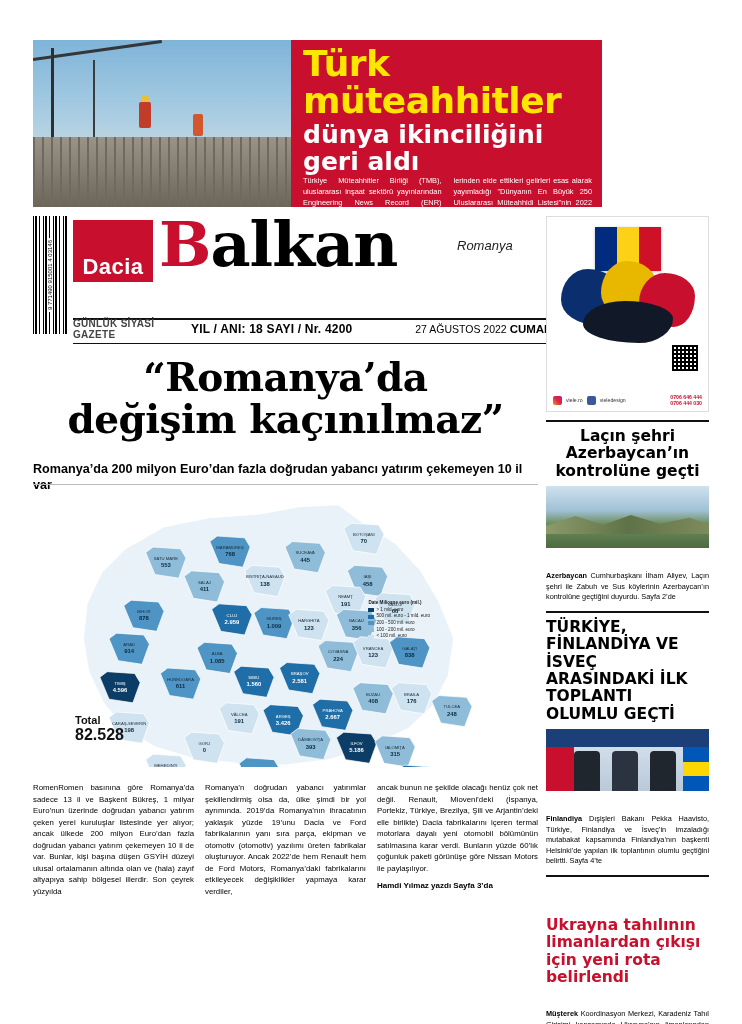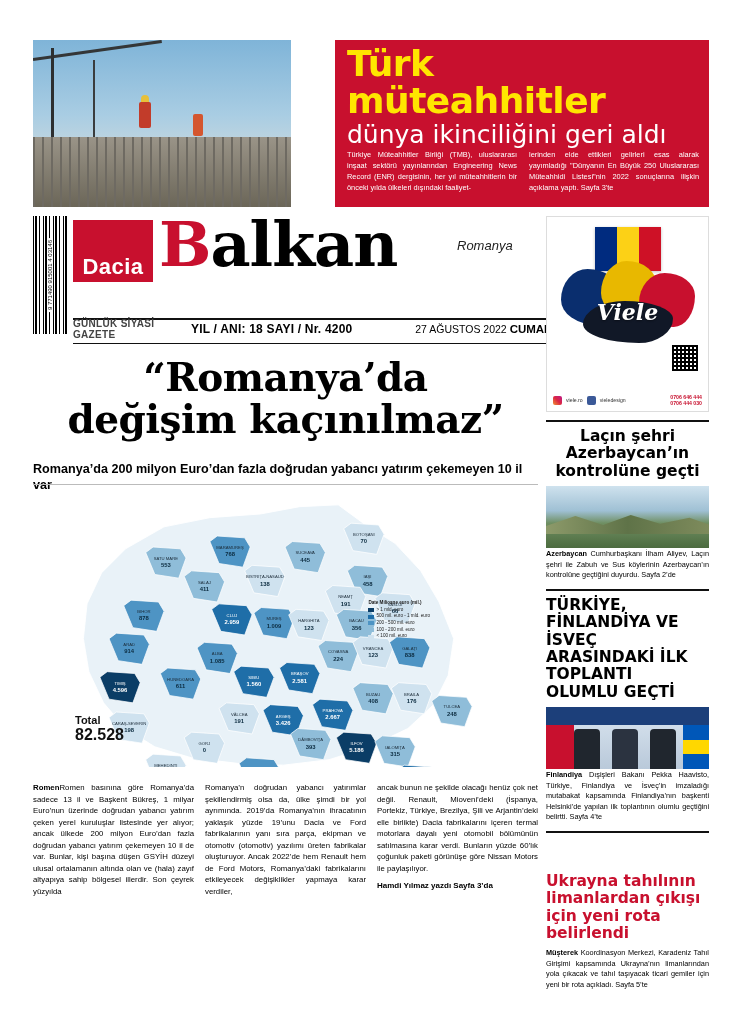--- a/index.html
+++ b/index.html
@@ -10,23 +10,22 @@
   }
   .page {
     width: 742px; height: 1024px;
     position: relative;
     background: #ffffff;
     overflow: hidden;
   }
   
   .top-banner {
     position: absolute; left: 33px; top: 40px;
-    width: 676px; height: 167px;
+    width: 569px; height: 167px;
     display: flex;
-    gap: 44px;
   }
   .banner-photo {
     width: 258px; height: 167px;
     position: relative;
     overflow: hidden;
     background: linear-gradient(#7fb4d8 0%, #a9cde3 45%, #c9d8de 70%, #8d9aa0 100%);
   }
   .banner-photo .crane {
     position: absolute; left: 18px; top: 8px;
     width: 3px; height: 120px; background: #2d2f30;
@@ -63,21 +62,21 @@
     color: #ffffff;
     padding: 6px 10px 8px 12px;
     display: flex; flex-direction: column;
   }
   .banner-h1 {
     font-size: 36px; font-weight: bold; line-height: 1.02;
     letter-spacing: -0.5px; color: #ffe600;
     font-family: "DejaVu Sans", sans-serif;
   }
   .banner-h2 {
-    font-size: 25px; font-weight: normal; line-height: 1.05;
+    font-size: 25px; font-weight: bold; line-height: 1.05;
     margin-top: 3px; color: #ffffff;
     font-family: "DejaVu Sans", sans-serif;
   }
   .banner-cols {
     display: flex; gap: 12px; 
     font-size: 7.4px; line-height: 1.5; text-align: justify;
   }
   .banner-cols > div { flex: 1; }
 
   
@@ -172,21 +171,21 @@
   .legend .sw { width: 6px; height: 4px; display: inline-block; }
 
   
   .body-cols {
     position: absolute; left: 33px; top: 782px;
     width: 505px;
     display: flex; gap: 11px;
     font-size: 7.8px; line-height: 1.48; text-align: justify;
   }
   .body-cols > div { width: 161px; }
-  .body-cols b { font-weight: bold; }
+  .body-cols b { font-weight: normal; }
   .byline { margin-top: 6px; font-weight: bold; font-size: 8px; text-align: left; }
 
   
   .footer-bar {
     position: absolute; left: 33px; top: 930px;
     width: 676px; height: 40px;
     background: #c8102e;
     border-radius: 20px;
     display: flex; align-items: center; justify-content: center;
     color: #ffffff; font-size: 27px; font-weight: bold;
@@ -242,21 +241,21 @@
   .ad-foot .ic { width: 9px; height: 9px; border-radius: 2px; display:inline-block; }
   .ad-phone { margin-left: auto; text-align: right; line-height: 1.3; font-weight: bold; color:#c8102e; }
 
   .rail-sep { border-top: 2px solid #111; margin: 8px 0 6px; }
   .rail-h {
     font-size: 15.5px; font-weight: bold; line-height: 1.12;
     font-family: "DejaVu Sans", sans-serif;
     margin-bottom: 6px;
   }
   .rail-photo { width: 163px; height: 62px; position: relative; overflow: hidden; }
-  .rail-text { font-size: 7.3px; line-height: 1.45; text-align: justify; margin-top: 1px; }
+  .rail-text { font-size: 7.3px; line-height: 1.45; text-align: justify; margin-top: 23px; }
   .rail-text b { font-weight: bold; }
   .ph-lacin { background: linear-gradient(#cfe2ee 0%, #9fc0d4 40%, #6f8f62 60%, #4c6b3f 100%); }
   .ph-lacin::after {
     content: ""; position: absolute; left: 0; right: 0; top: 28px; height: 20px;
     background: linear-gradient(90deg,#8d9a6a,#5f7348,#7e8b5c);
     clip-path: polygon(0 60%, 18% 10%, 35% 55%, 52% 5%, 70% 48%, 88% 18%, 100% 52%, 100% 100%, 0 100%);
   }
   .ph-nato { background: linear-gradient(#dbe6f0, #b9c9da); }
   .ph-nato .strip { position:absolute; left:0; right:0; top:0; height:18px; background:#1c3f7a; }
   .ph-nato .p1, .ph-nato .p2, .ph-nato .p3 {
@@ -547,21 +546,20 @@
         <i style="background:#002b7f"></i>
           <i style="background:#fcd116"></i>
           <i style="background:#ce1126"></i>
       </div>
       <div class="splash">
         <div class="blob" style="left:6px;top:10px;width:58px;height:56px;background:#0a2e6e;"></div>
         <div class="blob" style="left:46px;top:2px;width:56px;height:58px;background:#e8b800;"></div>
         <div class="blob" style="left:84px;top:14px;width:56px;height:54px;background:#c8102e;"></div>
         <div class="blob" style="left:28px;top:42px;width:90px;height:42px;background:#111827;"></div>
       </div>
-      <div class="viele">Viele</div>
       <div class="qr"></div>
       <div class="ad-foot">
         <span class="ic" style="background:linear-gradient(45deg,#f09433,#dc2743,#bc1888)"></span>
         <span>viele.ro</span>
         <span class="ic" style="background:#3b5998"></span>
         <span>vieledesign</span>
         <span class="ad-phone">
           <span>0706 646 444</span><br>
           <span>0706 444 030</span>
         </span>

